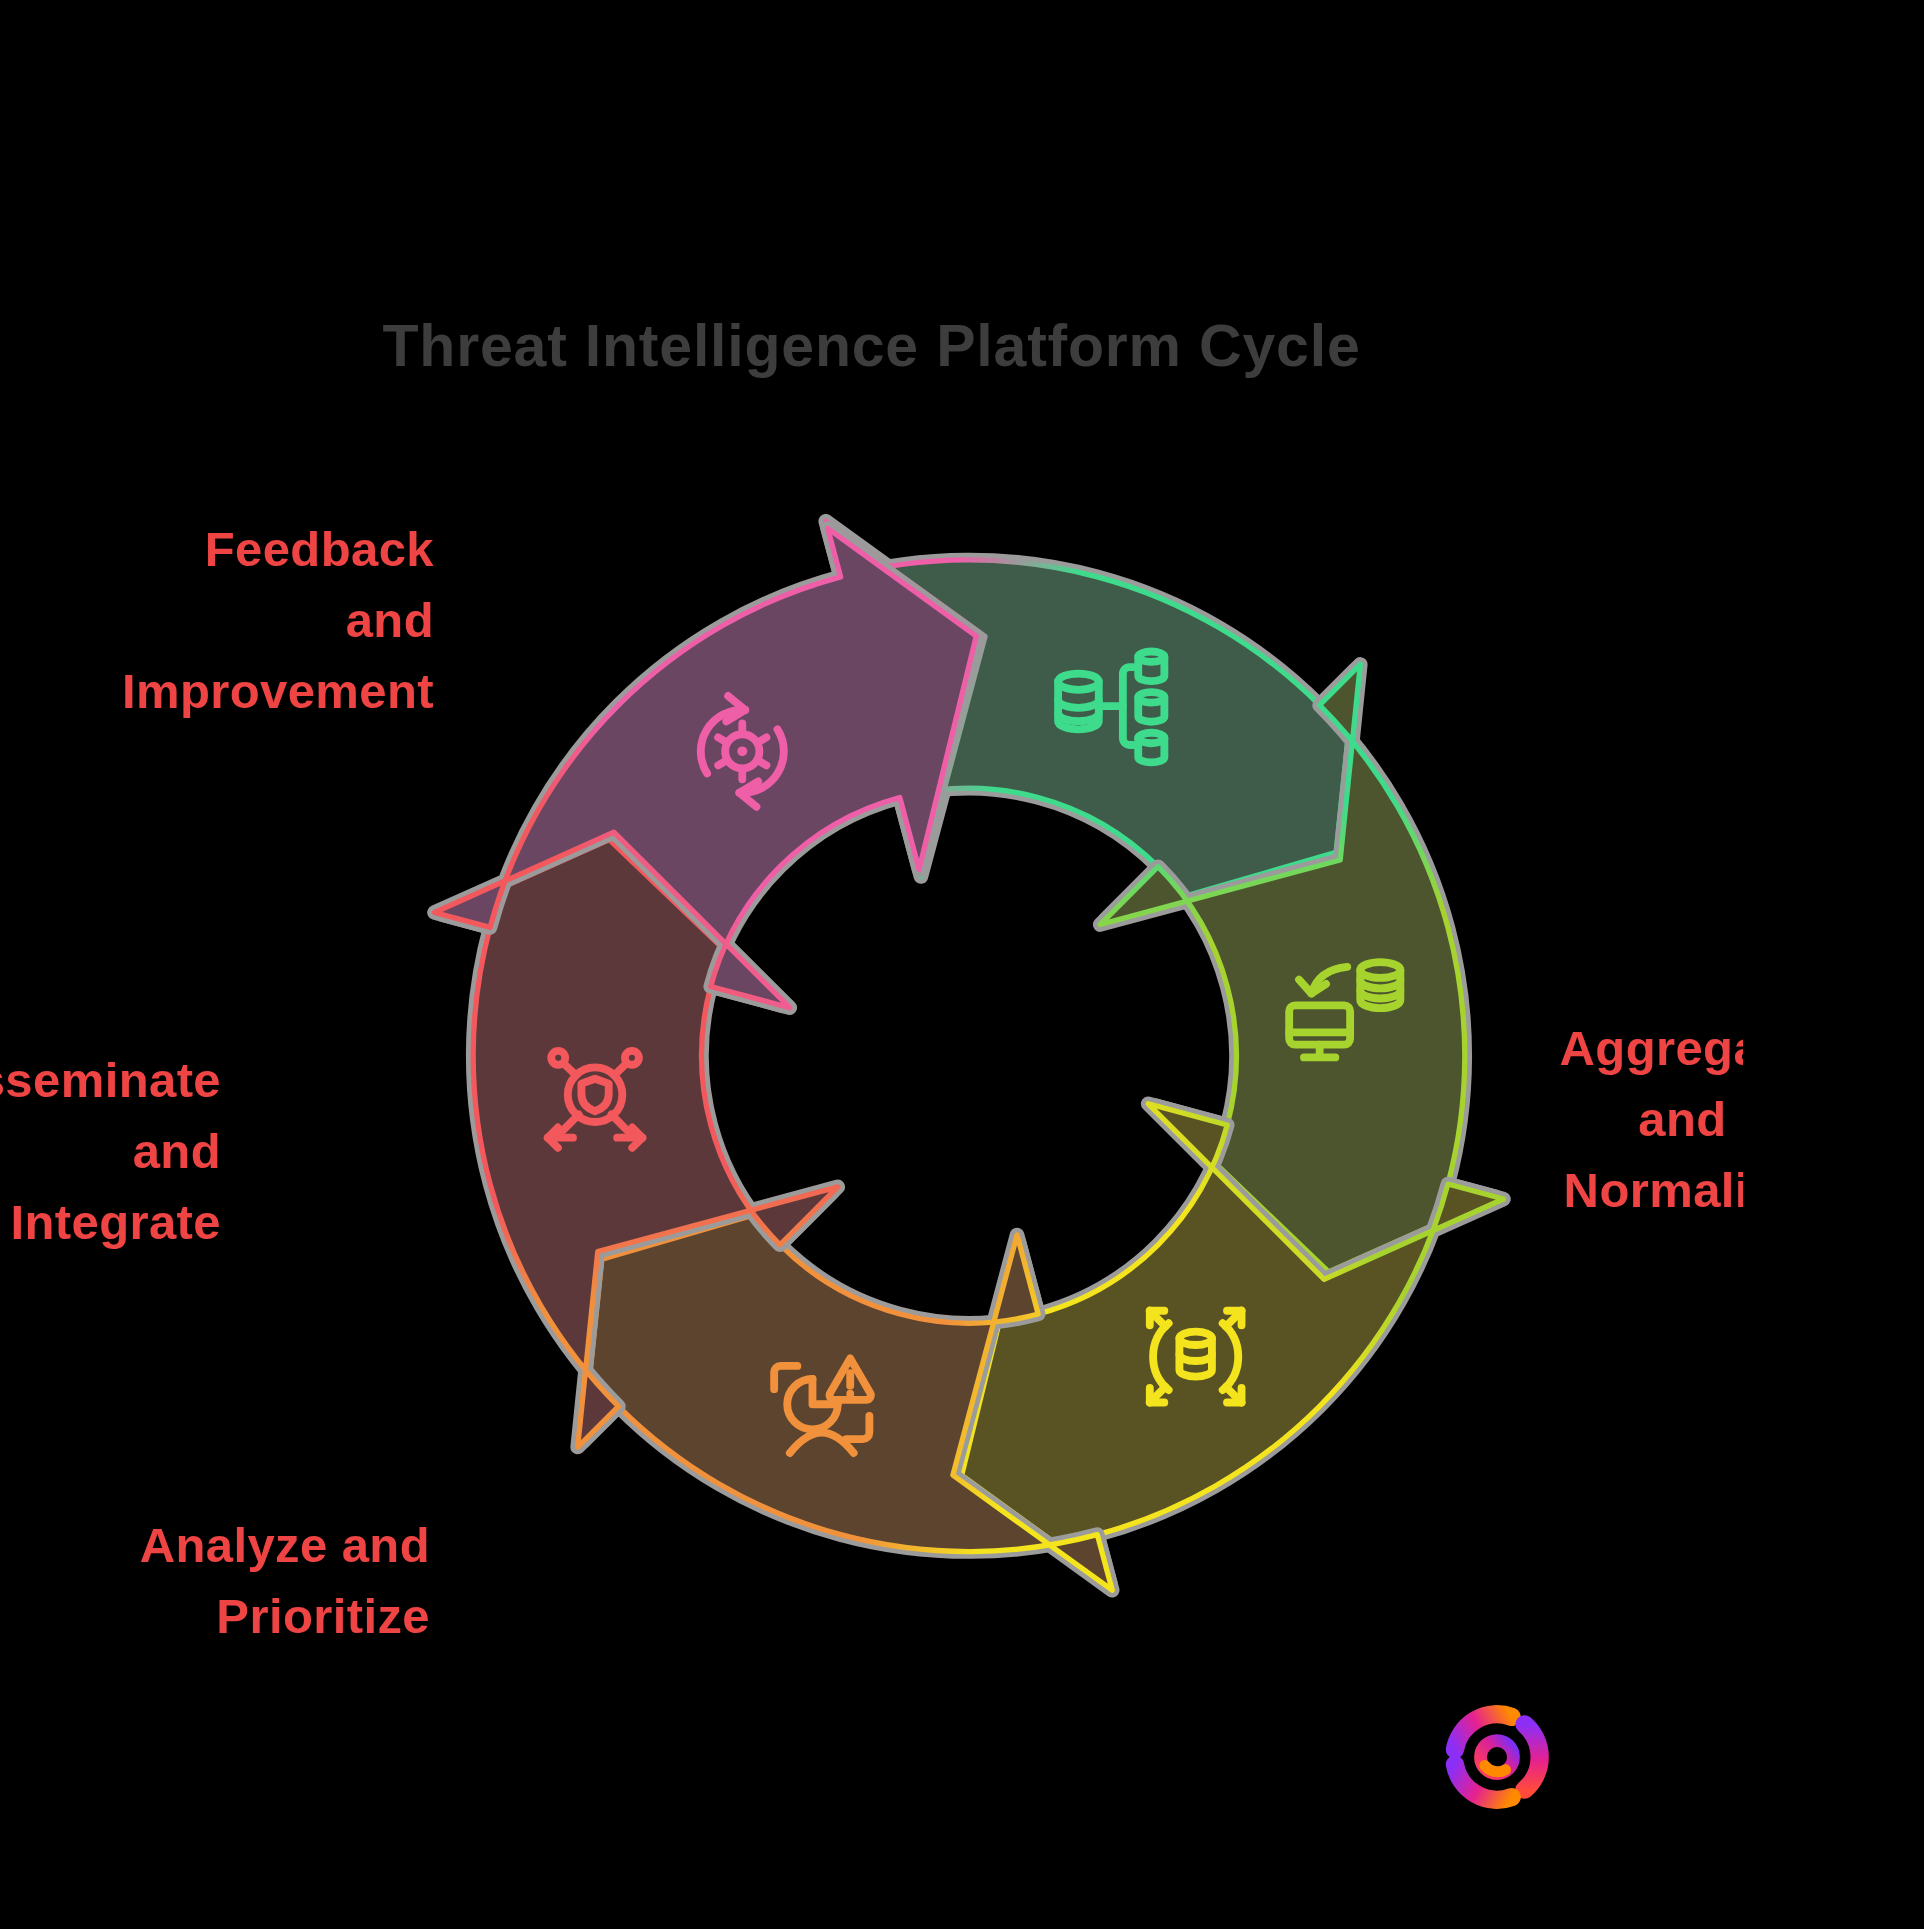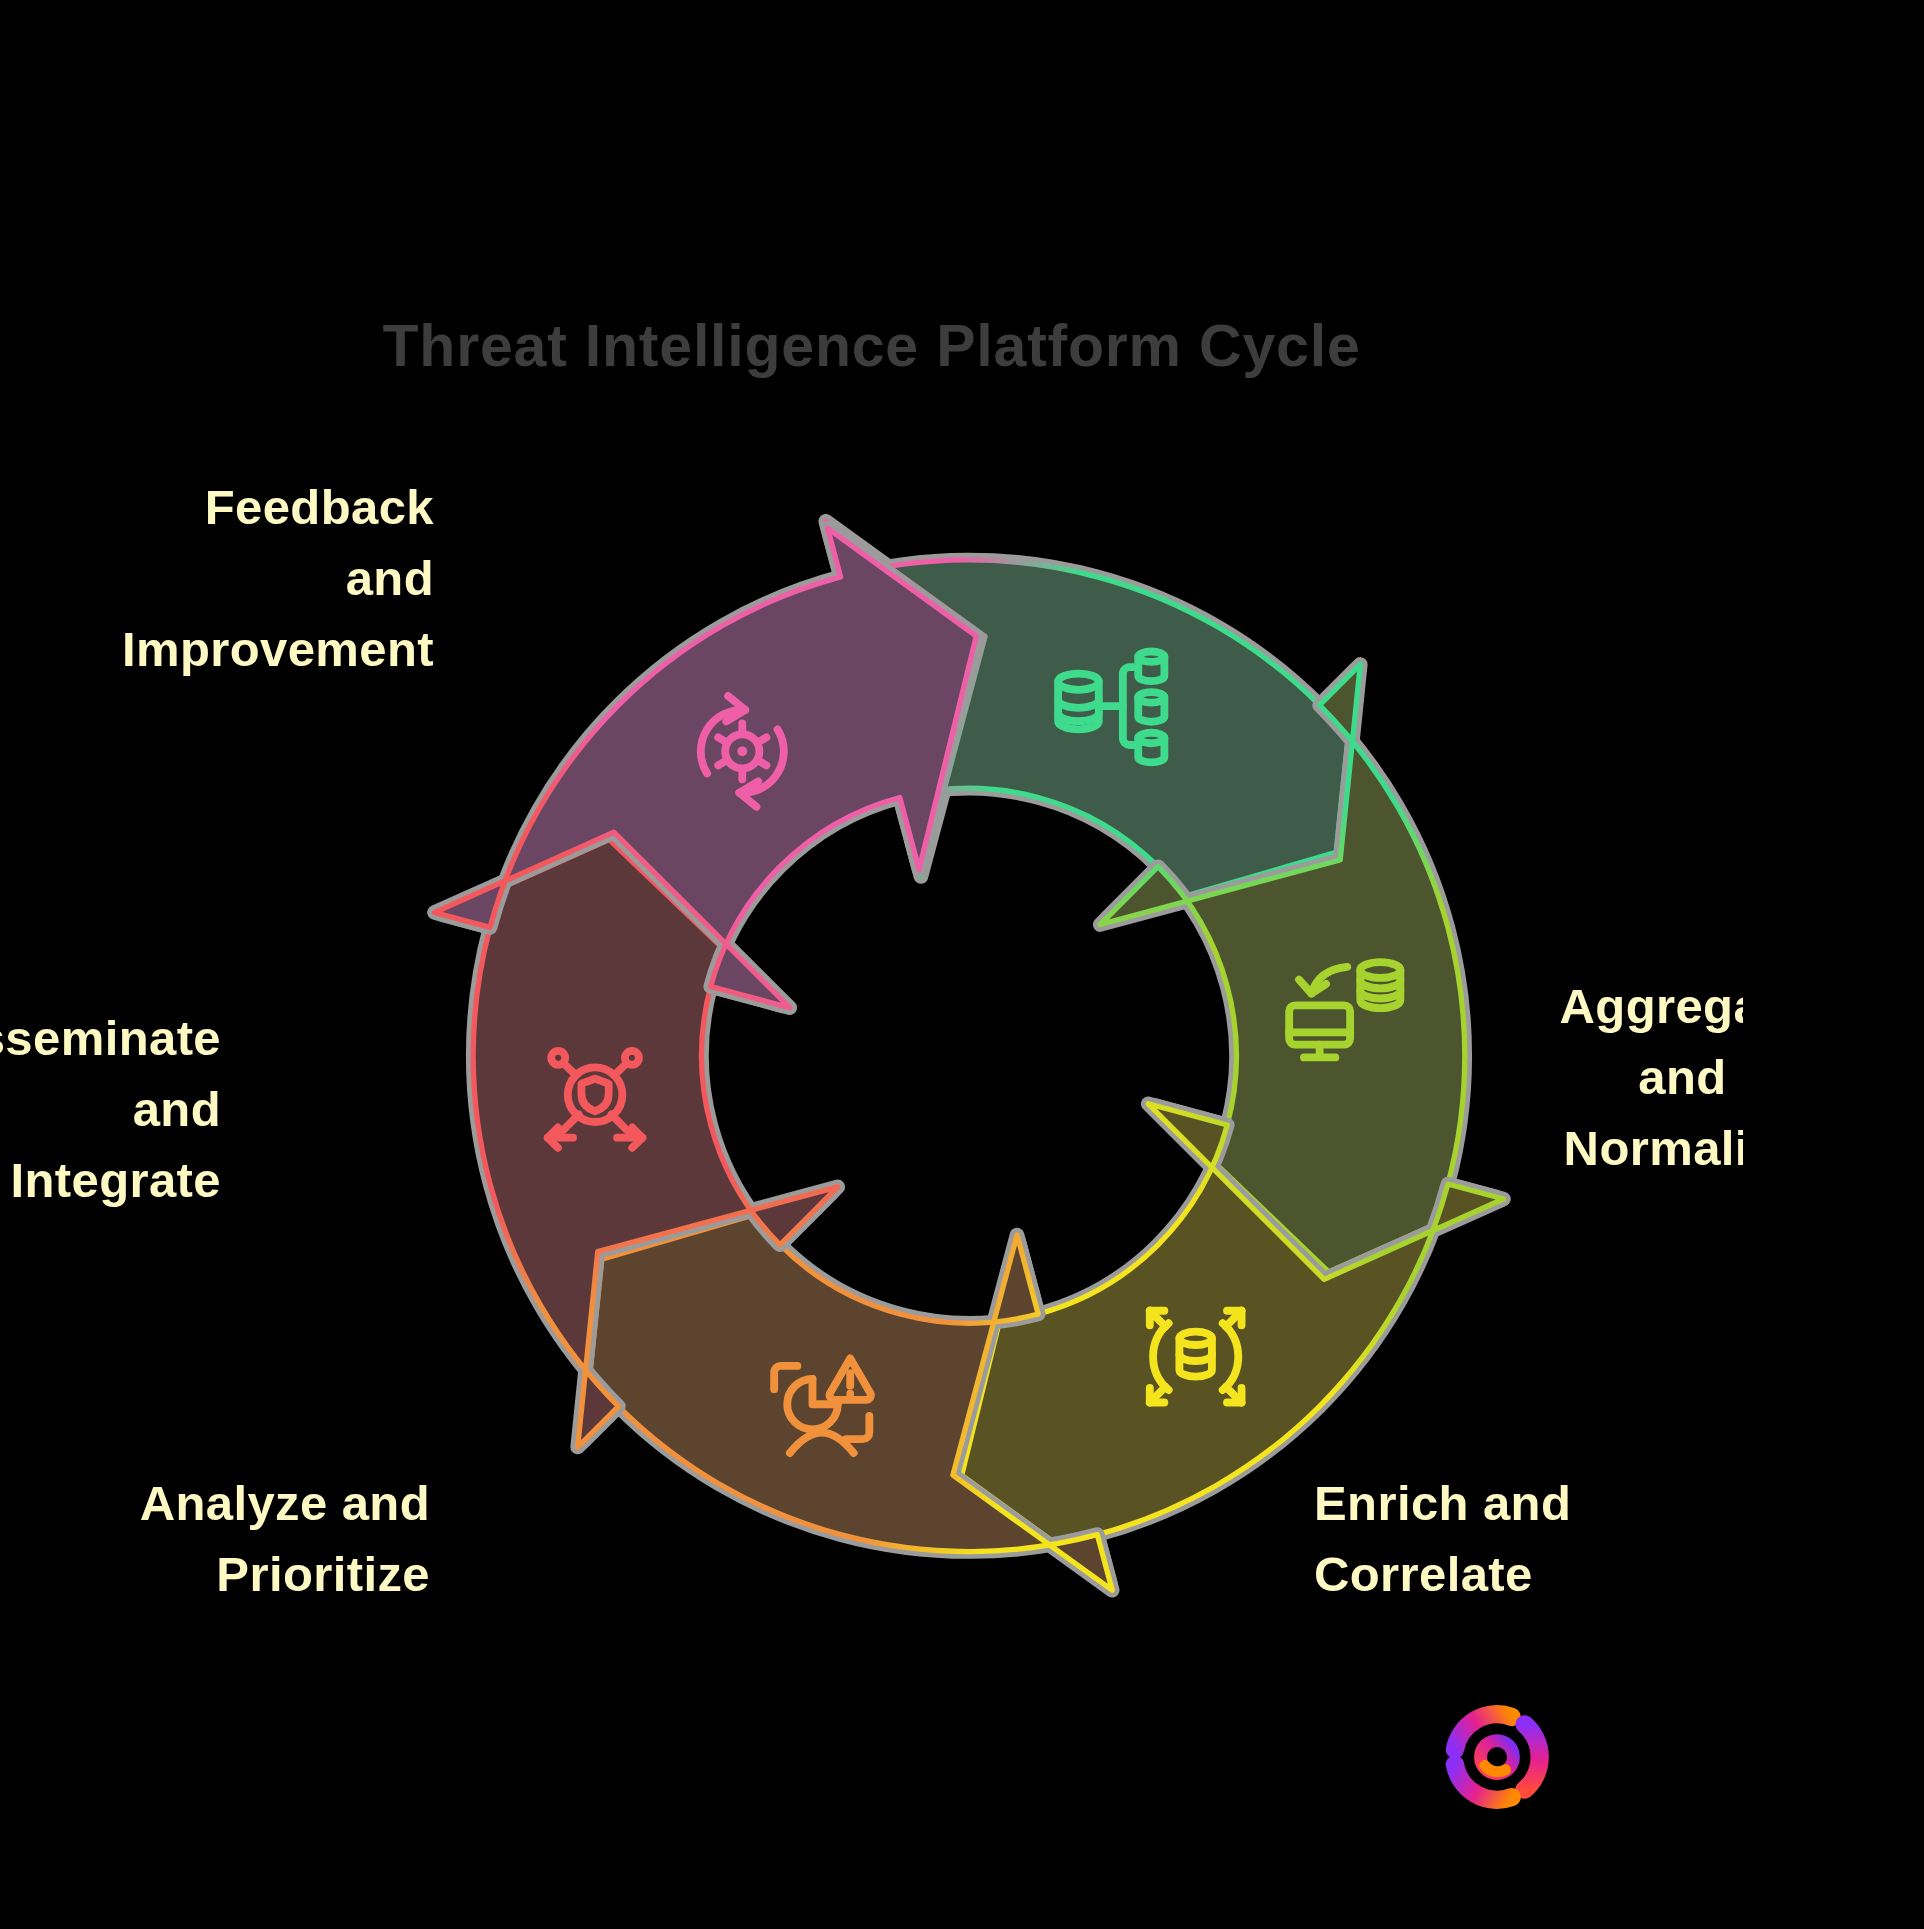--- a/index.html
+++ b/index.html
@@ -7,22 +7,22 @@
     position:relative; width:1743px; height:1930px; overflow:hidden;
     background:#000000; font-family:"Liberation Sans", sans-serif;
   }
   #cycle-svg { position:absolute; left:0; top:0; }
   .title {
     position:absolute; top:314px; left:0; width:100%;
     text-align:center; font-size:59px; font-weight:bold;
     letter-spacing:0.8px; color:#3d3d3d; line-height:1.1;
   }
   .label {
-    position:absolute; font-size:49px; font-weight:bold; color:#fef9c3;
-    line-height:71px; letter-spacing:0.4px; white-space:pre-line;
+    position:absolute; font-size:49px; font-weight:bold; color:#ef4444;
+    line-height:71px; letter-spacing:0.4px; white-space:pre-line;margin-top:42px;
   }
   .label-feedback    { right:1309px; top:472px;  text-align:right; }
   .label-collect     { left:1314px;  top:472px;  text-align:left; }
   .label-aggregate   { left:1480px;  top:971px; width:405px; text-align:center; }
   .label-enrich      { left:1314px;  top:1468px; text-align:left; }
   .label-analyze     { right:1313px; top:1468px; text-align:right; }
   .label-disseminate { right:1522px; top:1003px; text-align:right; }
   .logo { position:absolute; left:1436px; top:1696px; }
 </style>
 </head>
@@ -168,22 +168,20 @@
     </svg>
 
 <div class="title">Threat Intelligence Platform Cycle</div>
 
 <div class="label label-feedback">Feedback
 and
 Improvement</div>
 <div class="label label-aggregate">Aggregate
 and
 Normalize</div>
-<div class="label label-enrich">Enrich and
-Correlate</div>
 <div class="label label-disseminate">Disseminate
 and Integrate</div>
 <div class="label label-analyze">Analyze and
 Prioritize</div>
 
 <svg class="logo" width="122" height="122" viewBox="0 0 100 100">
   <defs>
     <linearGradient id="lg1" x1="62" y1="17" x2="15" y2="44" gradientUnits="userSpaceOnUse">
       <stop offset="0" stop-color="#FF8A00"></stop>
           <stop offset=".5" stop-color="#E6218F"></stop>

